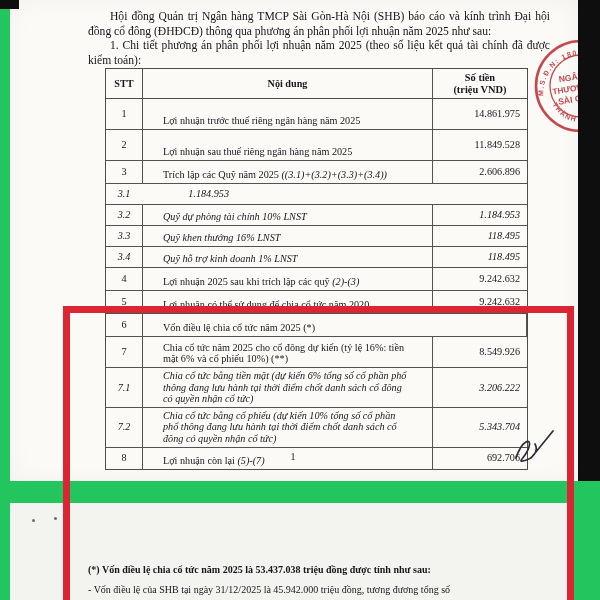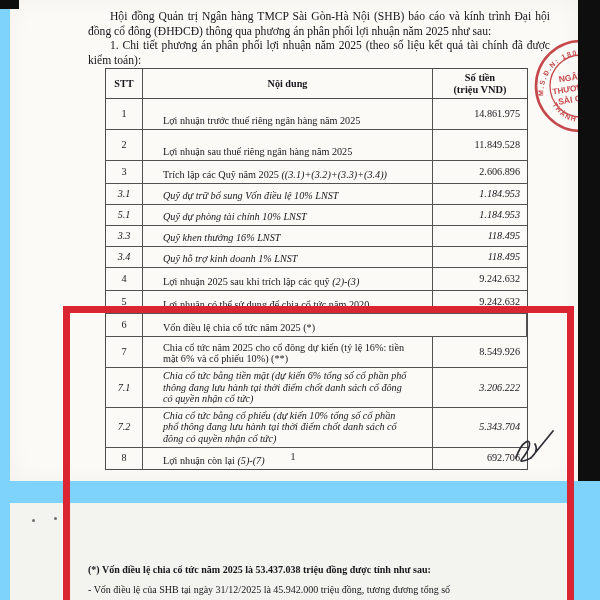--- a/index.html
+++ b/index.html
@@ -1,19 +1,19 @@
 <!DOCTYPE html>
 <html style="--box-color: #dc2533; --stamp-color: #c03a3e;"><head>
 <meta charset="utf-8">
 <style>
   :root { --box-color:#dc2533; --stamp-color:#c03a3e; }
   html,body{margin:0;padding:0;background:#0e0e0e;}
   #stage{
     position:relative;width:600px;height:600px;overflow:hidden;
-    background:#7dd3fc;
+    background:#22c55e;
     font-family:"Liberation Serif","DejaVu Serif",serif;
     color:#1d1d1d;
   }
   .page{position:absolute;background:#fbfaf7;}
   #page1{left:10px;top:0;width:568px;height:481px;box-shadow:inset 0 0 25px rgba(0,0,0,0.04);}
   #page2{left:10px;top:503px;width:563px;height:97px;background:#f3f3ef;}
   #corner-notch{position:absolute;left:0;top:0;width:19px;height:9px;background:#0e0e0e;z-index:6;}
   #right-bar{position:absolute;left:578px;top:0;width:22px;height:481px;background:#0e0e0e;z-index:5;}
 
   
@@ -105,27 +105,24 @@
         </div>
         <div class="trow">
           <div class="cell c-stt">3</div>
           <div class="cell c-label">
             <span>Trích lập các Quỹ năm 2025 <i>((3.1)+(3.2)+(3.3)+(3.4))</i></span>
           </div>
           <div class="cell c-amt">2.606.896</div>
         </div>
         <div class="trow italic">
           <div class="cell c-stt">3.1</div>
-          <div class="cell c-label">
-            <span>Quỹ dự trữ bổ sung Vốn điều lệ 10% LNST</span>
-          </div>
           <div class="cell c-amt">1.184.953</div>
         </div>
         <div class="trow italic">
-          <div class="cell c-stt">5.1</div>
+          <div class="cell c-stt">3.2</div>
           <div class="cell c-label">
             <span>Quỹ dự phòng tài chính 10% LNST</span>
           </div>
           <div class="cell c-amt">1.184.953</div>
         </div>
         <div class="trow italic">
           <div class="cell c-stt">3.3</div>
           <div class="cell c-label">
             <span>Quỹ khen thưởng 16% LNST</span>
           </div>

